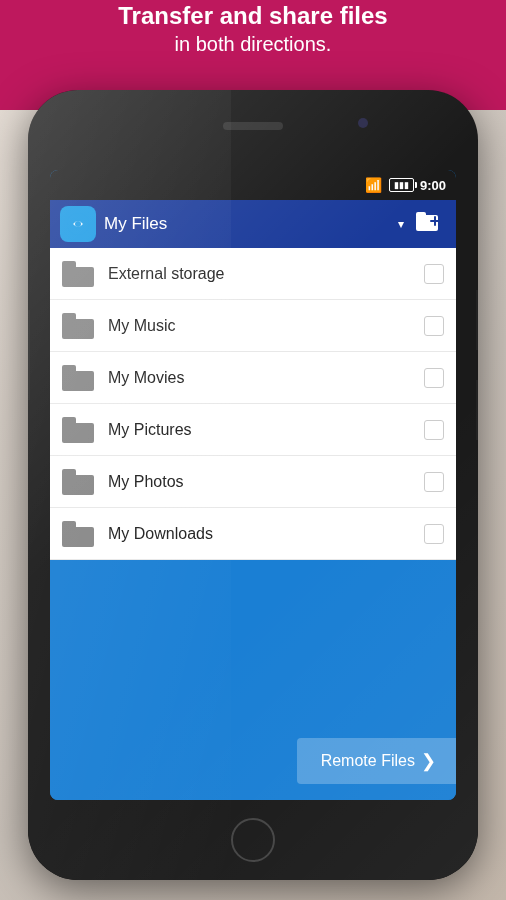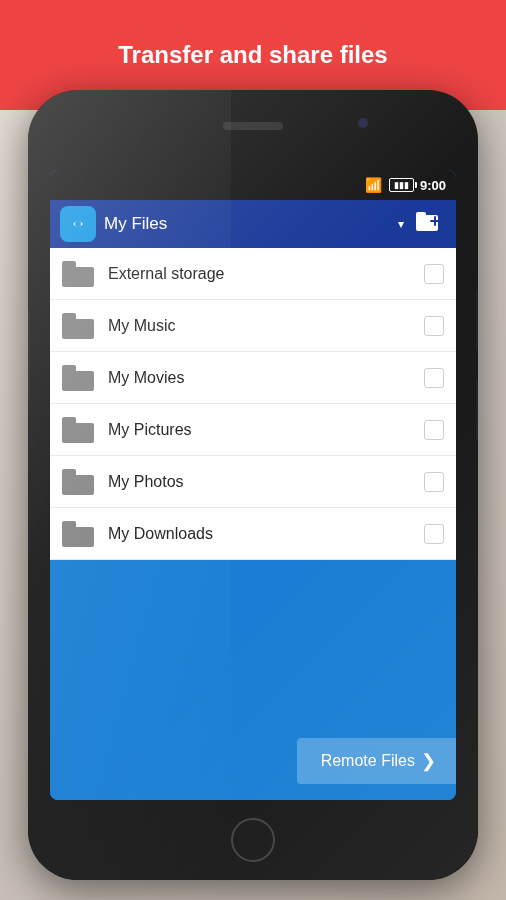--- a/index.html
+++ b/index.html
@@ -22,24 +22,24 @@
       z-index: 0;
     }
 
     
     .top-banner {
       position: absolute;
       top: 0;
       left: 0;
       width: 100%;
       height: 110px;
-      background: #ef4444;
+      background: #be185d;
       z-index: 1;
       display: flex;
-      align-items: center;
+      align-items: flex-start;
       justify-content: center;
     }
 
     .top-banner-text {
       color: white;
       text-align: center;
       font-size: 24px;
       font-weight: bold;
       line-height: 1.3;
       padding: 0 20px;
@@ -353,20 +353,21 @@
     }
   </style>
 </head>
 <body>
 
 <div class="bg"></div>
 
 <div class="top-banner">
   <div class="top-banner-text">
     <strong>Transfer and share files</strong>
+    <span>in both directions.</span>
   </div>
 </div>
 
 <div class="phone">
   <div class="phone-glare"></div>
   <div class="phone-speaker"></div>
   <div class="phone-camera"></div>
 
   <div class="phone-side-btn phone-side-btn-1"></div>
   <div class="phone-side-btn phone-side-btn-2"></div>

